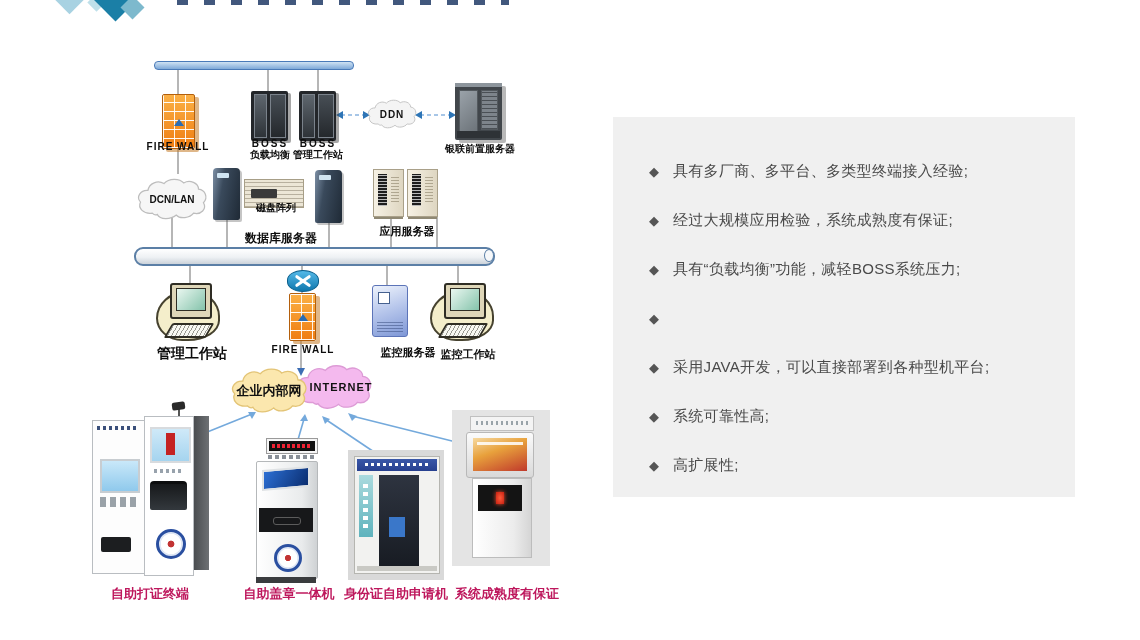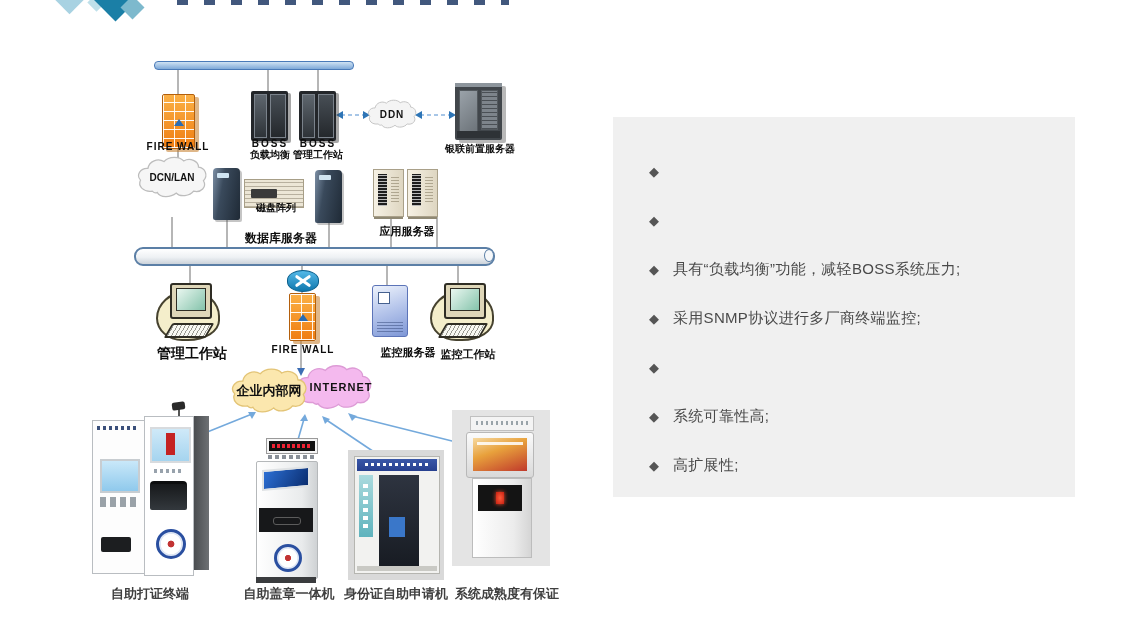--- a/index.html
+++ b/index.html
@@ -81,21 +81,21 @@
     transform:skewX(-30deg);border-radius:2px;
     background-image:repeating-linear-gradient(90deg,rgba(60,60,50,.5) 0 1px,transparent 1px 4px);}
   
   .cloud{position:absolute;}
   .cloud svg{position:absolute;left:0;top:0;width:100%;height:100%;}
   .cloud .ct{position:absolute;left:0;right:0;top:0;bottom:0;display:flex;align-items:center;justify-content:center;
     font-weight:bold;color:#111;}
   
   .emblem{position:absolute;border-radius:50%;border:3px solid #2a4fa0;
     background:radial-gradient(circle,#c23333 0 18%,#ffffff 22% 58%,#dfe7f5 62%);}
-  .k-label{position:absolute;top:585px;width:130px;text-align:center;font-weight:bold;font-size:13px;color:#404040;}
+  .k-label{position:absolute;top:585px;width:130px;text-align:center;font-weight:bold;font-size:13px;color:#be185d;}
   
   .k1 .pole{position:absolute;left:86px;top:4px;width:2px;height:14px;background:#555;}
   .k1 .cam{position:absolute;left:80px;top:0;width:13px;height:8px;background:#2a2a2a;border-radius:2px;transform:rotate(-8deg);}
   .k1 .side{position:absolute;left:100px;top:14px;width:17px;height:154px;background:linear-gradient(90deg,#45484b,#6e7174);}
   .k1 .cabL{position:absolute;left:0;top:18px;width:52px;height:152px;background:#fdfdfd;border:1px solid #b9bdc1;}
   .k1 .hdr{position:absolute;left:4px;top:5px;width:42px;height:4px;
     background:repeating-linear-gradient(90deg,#3a4f7a 0 3px,transparent 3px 6px);}
   .k1 .scrL{position:absolute;left:7px;top:38px;width:36px;height:30px;border:2px solid #c8cdd1;
     background:linear-gradient(#c9e8f9,#8fc9ec);}
   .k1 .btns{position:absolute;left:7px;top:76px;width:38px;height:10px;
@@ -239,21 +239,21 @@
 </div>
 
 <div class="cabinet z1" style="left:455px;top:83px;width:47px;height:57px;">
   <span class="t"></span>
     <span class="d1"></span>
     <span class="d2"></span>
     <span class="b"></span>
 </div>
 <div class="dlab z2" style="left:433px;top:143px;width:94px;font-size:10px;">银联前置服务器</div>
 
-<div class="cloud z1" style="left:135px;top:153px;width:74px;height:48px;text-decoration:underline;">
+<div class="cloud z1" style="left:135px;top:175px;width:74px;height:48px;text-decoration:underline;">
   <svg viewBox="0 0 120 70">
       <path fill="#f6f6f6" stroke="#bdbdbd" stroke-width="2" d="M28,58 C14,60 4,50 9,40 C1,32 9,20 21,21 C23,9 37,4 47,10 C55,1 72,1 79,9 C89,3 103,9 103,19 C114,20 119,33 111,41 C117,51 107,61 95,58 C89,66 73,68 67,61 C57,69 41,69 36,60 C33,62 30,60 28,58 Z"></path>
     </svg>
   <div class="ct" style="font-size:10px;">DCN/LAN</div>
 </div>
 <div class="tower-bg z1" style="left:213px;top:168px;width:27px;height:52px;"></div>
 <div class="diskarr z1" style="left:244px;top:179px;width:58px;height:27px;"></div>
 <div class="dlab z2" style="left:246px;top:202px;width:60px;font-size:10px;">磁盘阵列</div>
 <div class="tower-bg z1" style="left:315px;top:170px;width:27px;height:53px;"></div>
 <div class="tower-be z1" style="left:373px;top:169px;width:29px;height:46px;"></div>
@@ -362,34 +362,36 @@
         <span class="btn"></span>
       </span>
     </span>
 </div>
 <div class="k-label" style="left:442px;">系统成熟度有保证</div>
 
 <div class="panel z1">
   <div class="rowlist">
     <div class="brow">
       <span class="bdia">◆</span>
-      </div>
-    <div class="brow">
-      <span class="bdia">◆</span>
+      <span class="btxt">具有多厂商、多平台、多类型终端接入经验;</span>
+      </div>
+    <div class="brow">
+      <span class="bdia">◆</span>
+      <span class="btxt">经过大规模应用检验，系统成熟度有保证;</span>
       </div>
     <div class="brow">
       <span class="bdia">◆</span>
       <span class="btxt">具有“负载均衡”功能，减轻BOSS系统压力;</span>
       </div>
     <div class="brow">
       <span class="bdia">◆</span>
-      <span class="btxt">采用SNMP协议进行多厂商终端监控;</span>
-      </div>
-    <div class="brow">
-      <span class="bdia">◆</span>
+      </div>
+    <div class="brow">
+      <span class="bdia">◆</span>
+      <span class="btxt">采用JAVA开发，可以直接部署到各种型机平台;</span>
       </div>
     <div class="brow">
       <span class="bdia">◆</span>
       <span class="btxt">系统可靠性高;</span>
       </div>
     <div class="brow">
       <span class="bdia">◆</span>
       <span class="btxt">高扩展性;</span>
       </div>
   </div>

